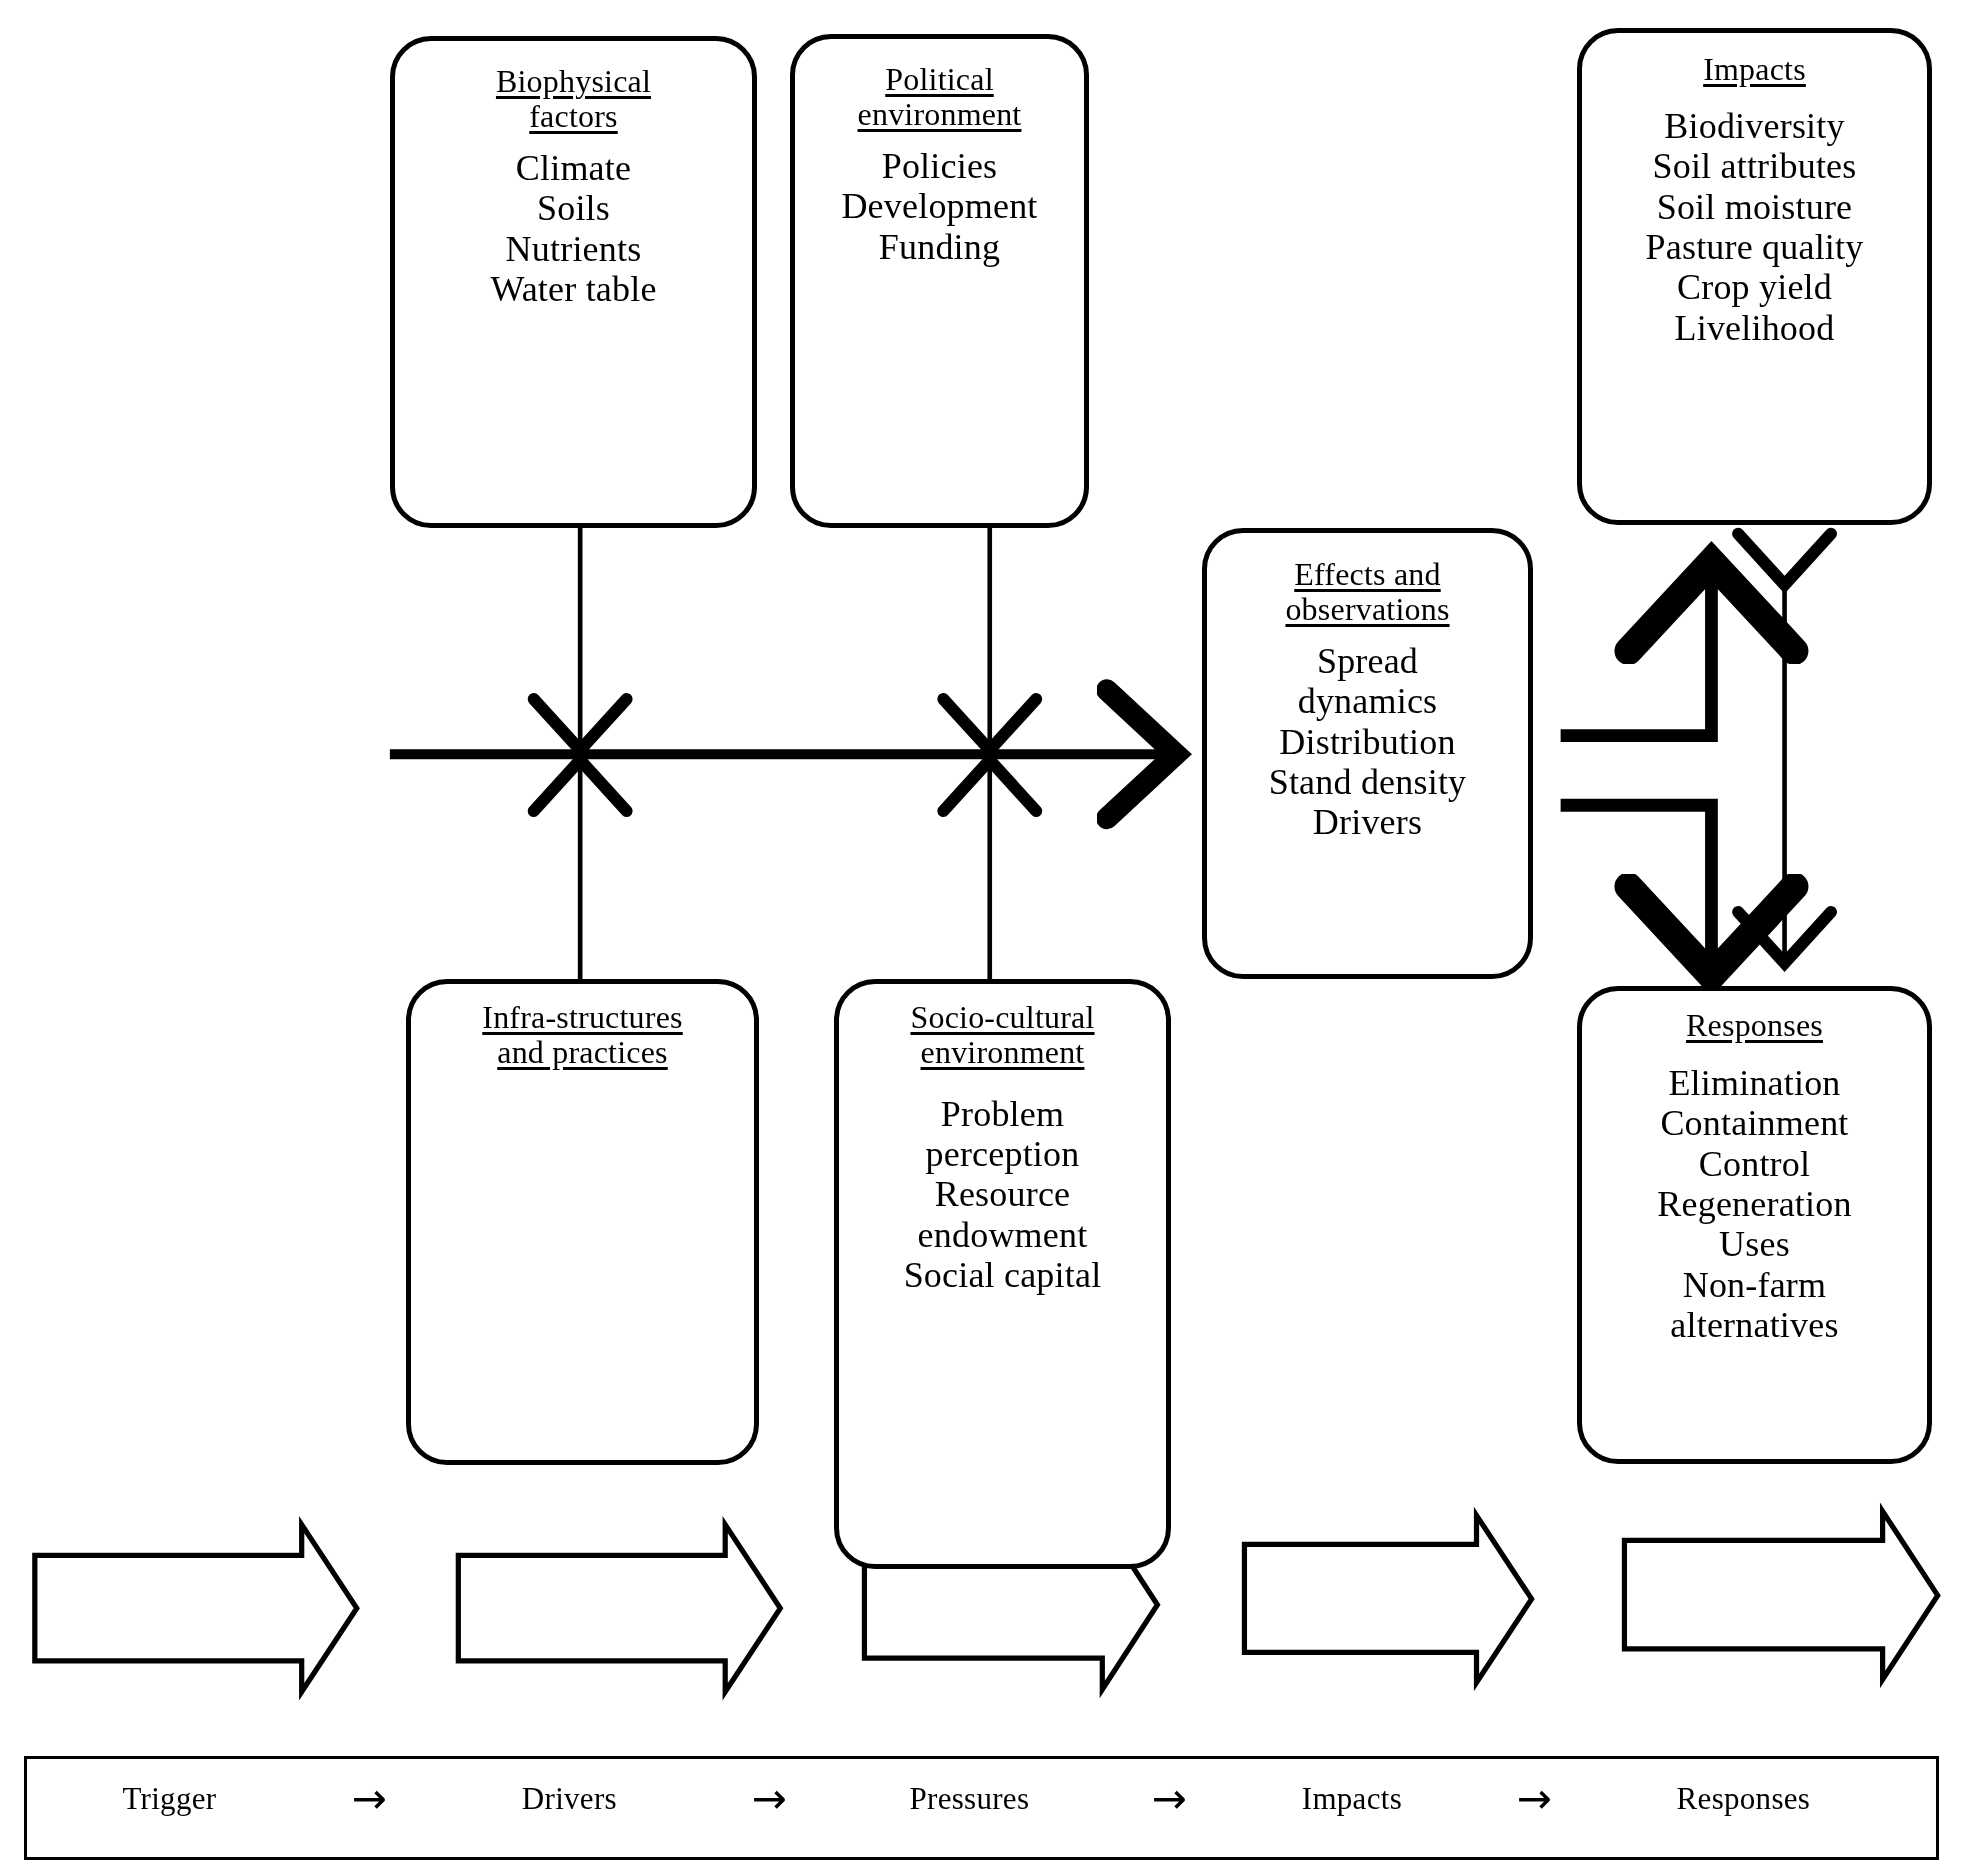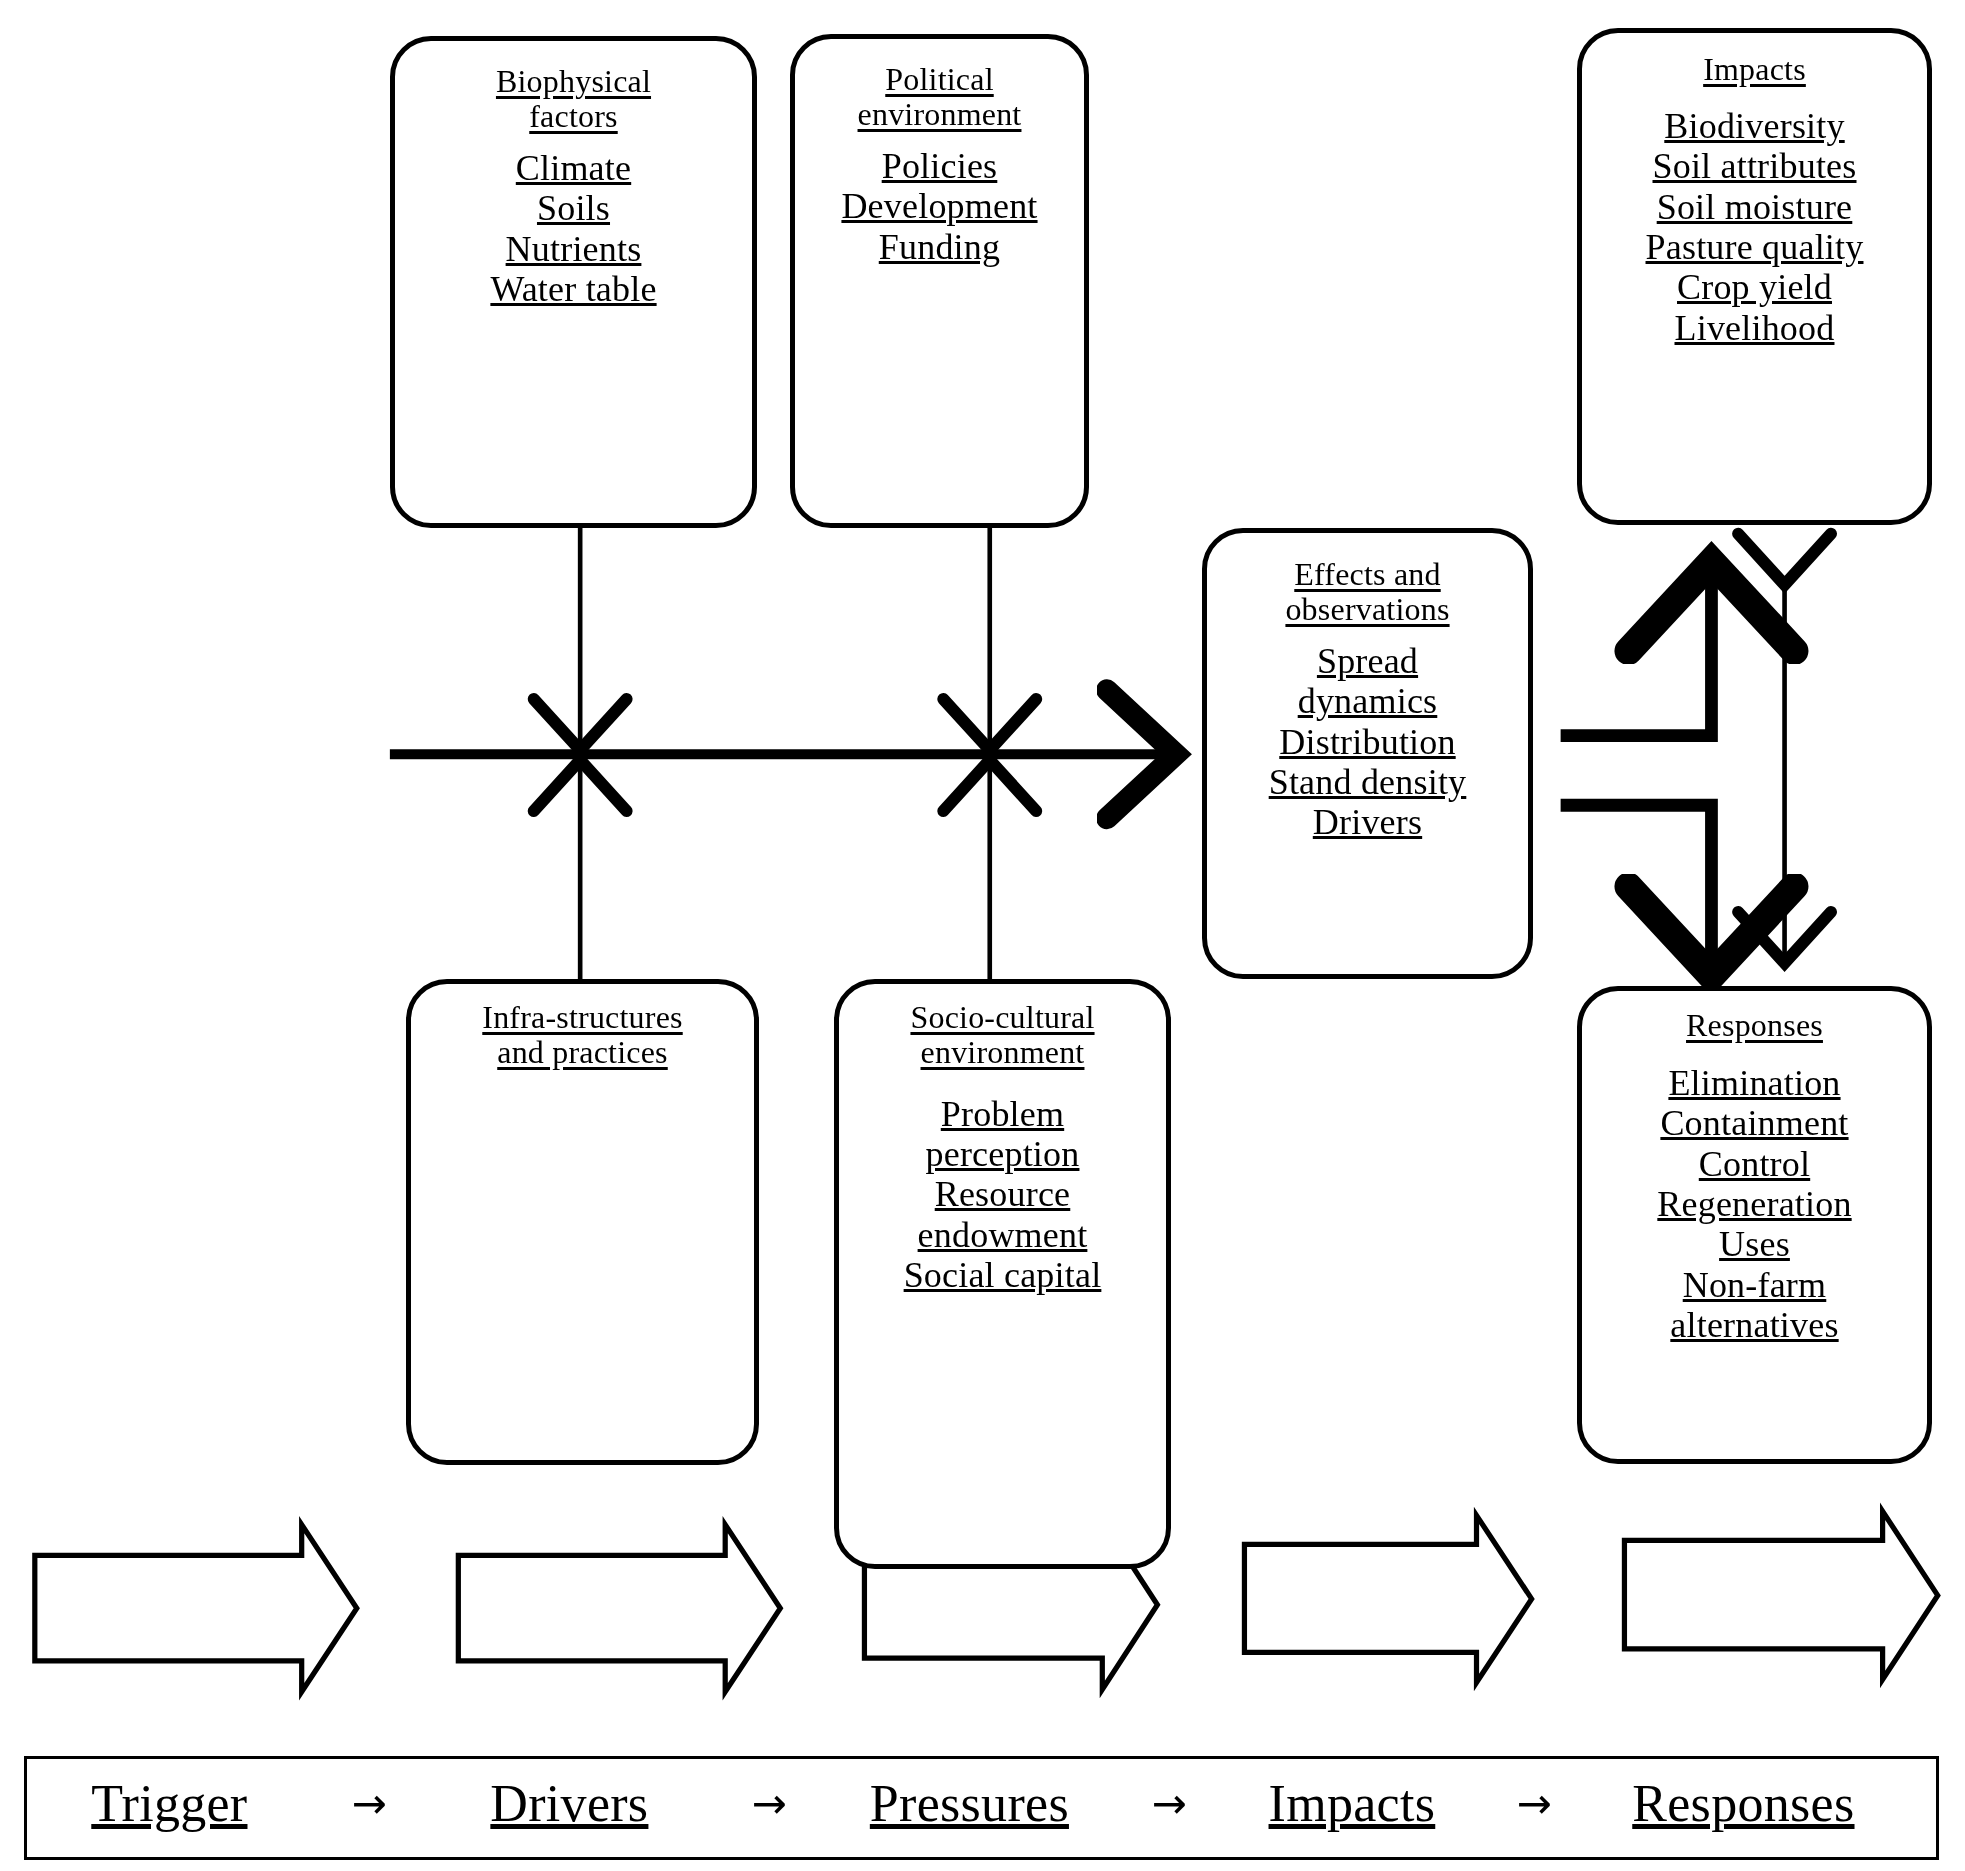--- a/index.html
+++ b/index.html
@@ -36,21 +36,21 @@
     line-height:1.08;
     white-space:pre-line;
     letter-spacing:0.2px;
   }
   .node .items{
     margin-top:15px;
     font-size:36px;
     line-height:1.12;
     letter-spacing:0.2px;
   }
-  .node .items div{white-space:nowrap;text-decoration:underline;}
+  .node .items div{white-space:nowrap;}
   .node.overflow{overflow:visible;}
 
   svg.wires{
     position:absolute;
     left:0;top:0;
     width:1965px;height:1871px;
     z-index:2;
     pointer-events:none;
   }
 
@@ -63,24 +63,23 @@
     align-items:flex-start;
     z-index:5;
   }
   .legendbar .row{
     display:flex;
     align-items:center;
     width:100%;
     padding-top:15px;
   }
   .legendbar .lg{
-    font-size:52px;
+    font-size:31px;
     text-align:center;
     letter-spacing:0.3px;
-    text-decoration:underline;
   }
   .legendbar .arrw{
     font-size:42px;
     text-align:center;
     font-family:"DejaVu Sans",sans-serif;
   }
 </style>
 </head>
 <body>
 

